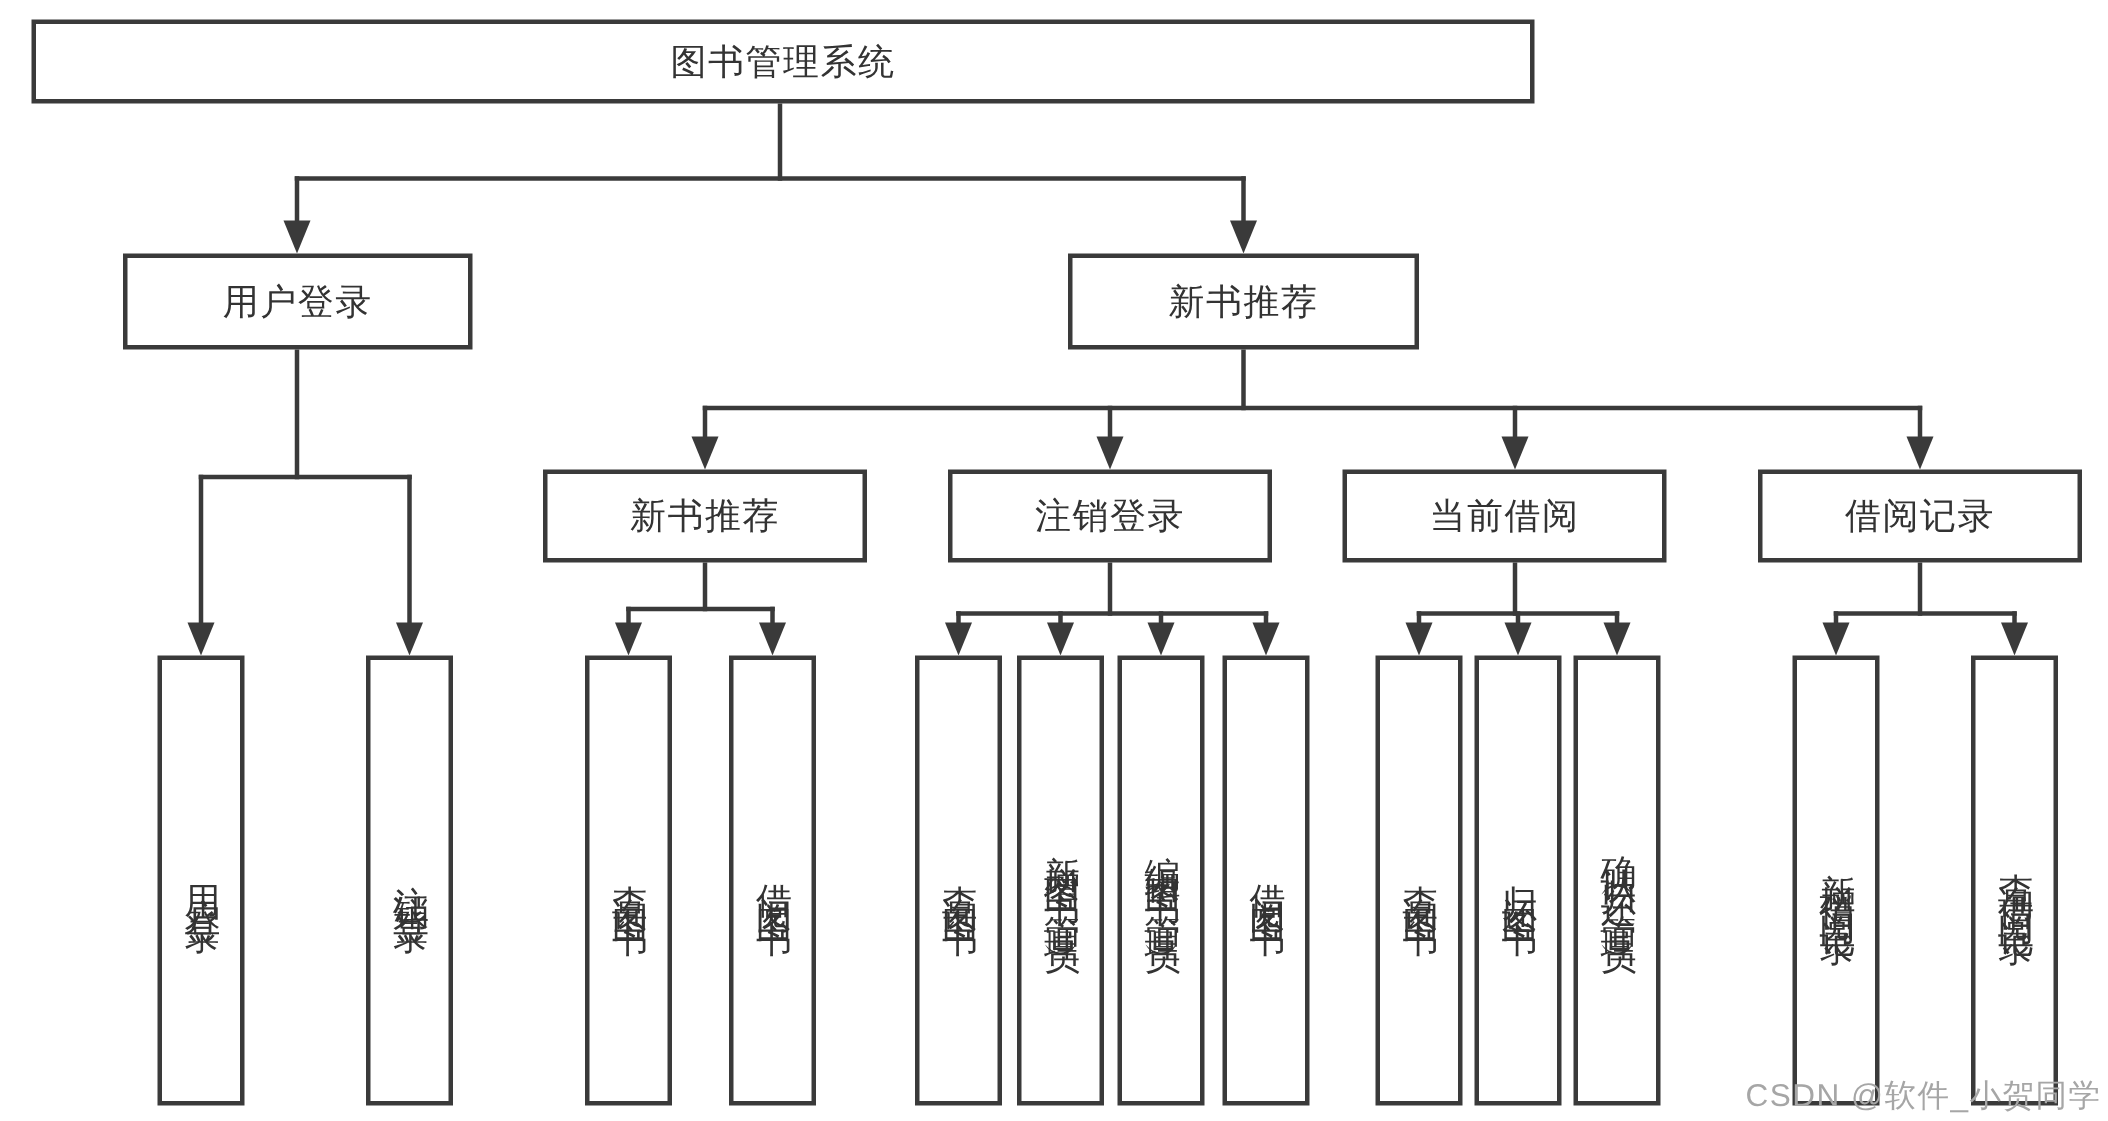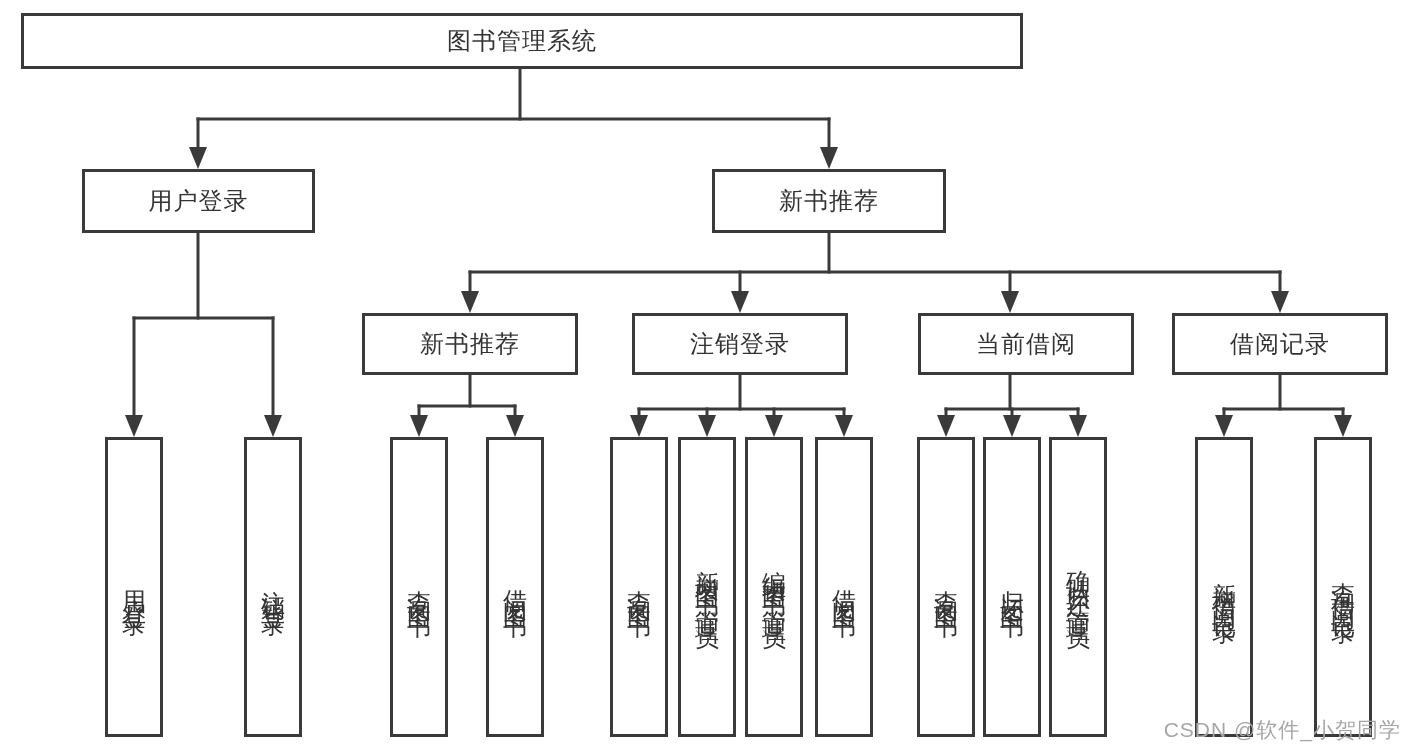--- a/index.html
+++ b/index.html
@@ -143,21 +143,21 @@
   <div class="box lvl2" style="left:712px; width:234px;">
     <span>新书推荐</span>
   </div>
 
   <div class="box lvl3" style="left:362px;">
     <span>新书推荐</span>
   </div>
   <div class="box lvl3" style="left:632px;">
     <span>注销登录</span>
   </div>
-  <div class="box lvl3" style="left:918px;">
+  <div class="box lvl3" style="left:895px;">
     <span>当前借阅</span>
   </div>
   <div class="box lvl3" style="left:1172px;">
     <span>借阅记录</span>
   </div>
 
   <div class="box leaf" style="left:105px;">
     <span class="vtext">用户登录</span>
   </div>
   <div class="box leaf" style="left:244px;">

